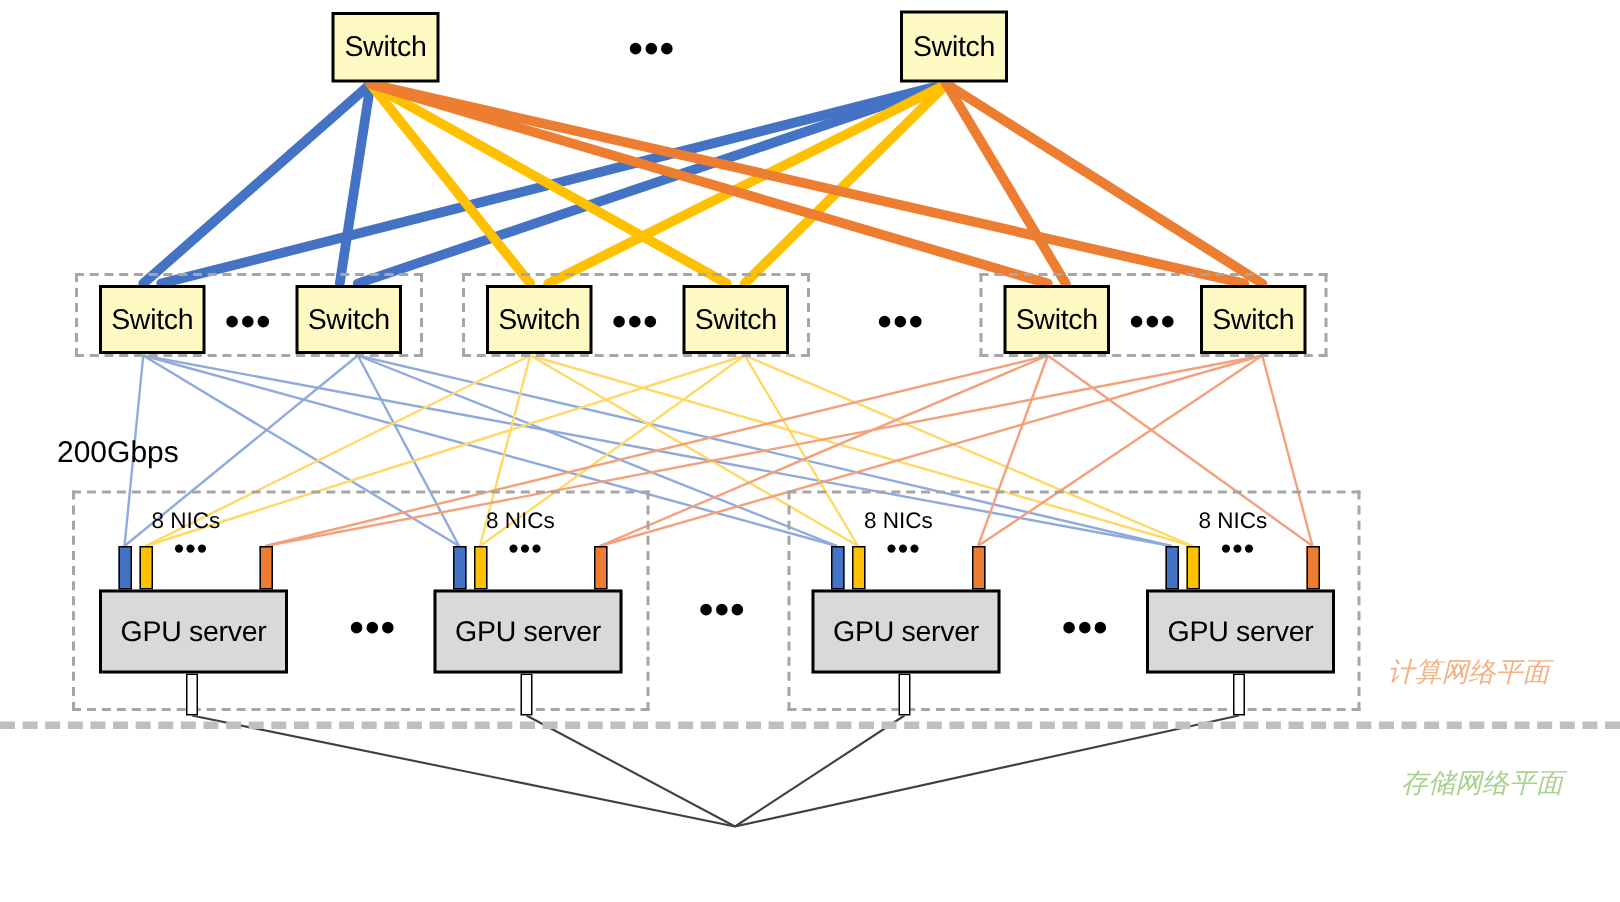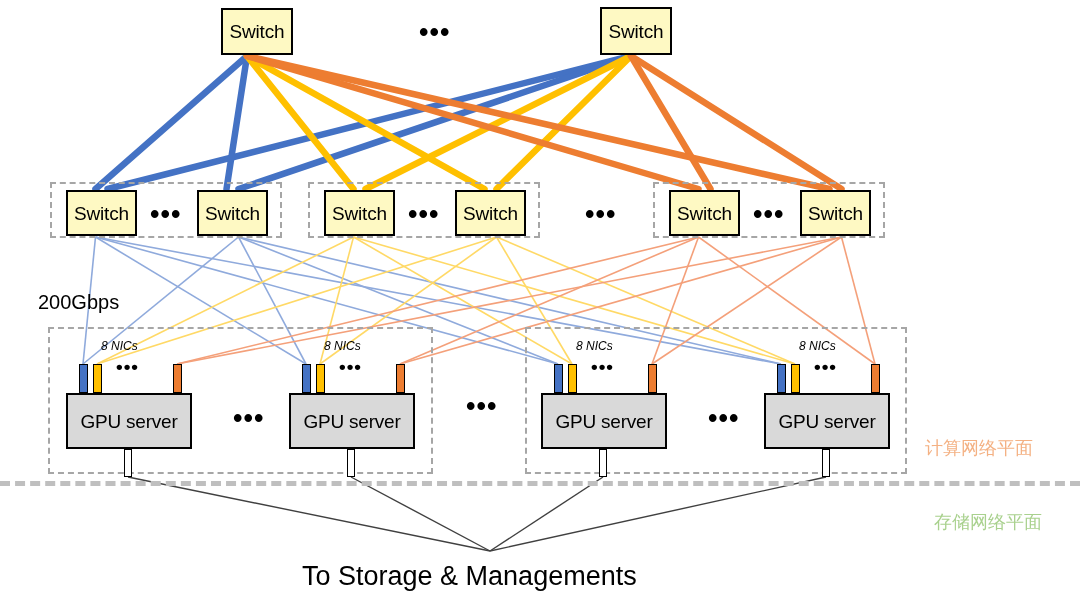--- a/index.html
+++ b/index.html
@@ -87,27 +87,28 @@
     border: 1.5px solid #000000;
     background: #ffffff;
     width: 8px;
     height: 28px;
   }
   .label-text {
     position: absolute;
     white-space: nowrap;
     color: #000000;
   }
-  .lbl-nics   { font-size: 12px; font-style: italic; }
+  .lbl-nics   { font-size: 15px; }
   .lbl-speed  { font-size: 20px; }
   .lbl-bottom { font-size: 27px; }
   .plane-label {
     position: absolute;
     white-space: nowrap;
     font-size: 18px;
+    font-style: italic;
   }
   .plane-compute { color: #f4b183; }
   .plane-storage { color: #a9d18e; }
   .divider {
     position: absolute;
     height: 0;
     border-top: 5px dashed #bfbfbf;
   }
 </style>
 </head>
@@ -217,15 +218,14 @@
     </div>
 
   <div class="divider" id="plane-divider" style="left: 0px; top: 481px; width: 1080px; border-top-color: rgb(191, 191, 191);"></div>
 
   <div class="label-text lbl-speed" style="left:38px; top:291px;">200Gbps</div>
 
   <div class="plane-label plane-compute" style="left:925px; top:436px;">计算网络平面</div>
 
   <div class="plane-label plane-storage" style="left:934px; top:497px;margin-top:13px;">存储网络平面</div>
 
-  <div class="label-text lbl-bottom" style="left:302px; top:561px;">To Storage &amp; Managements</div>
 
 </div>
 
 </body></html>

